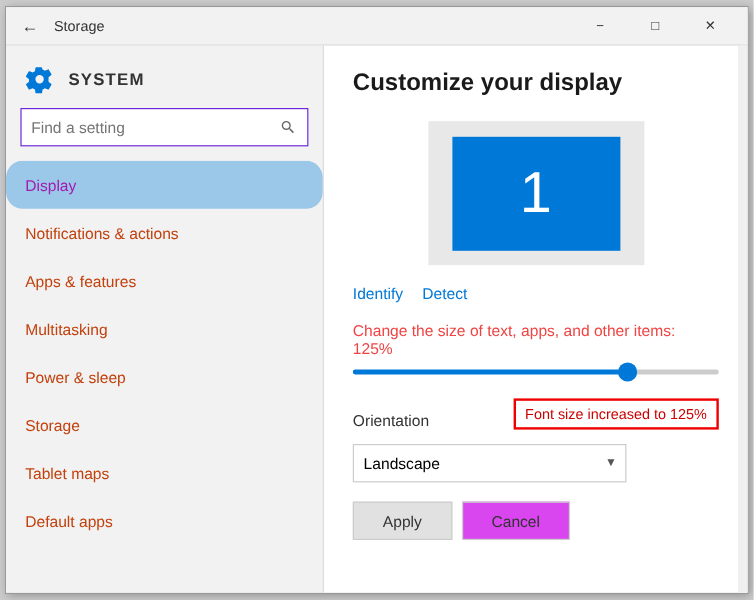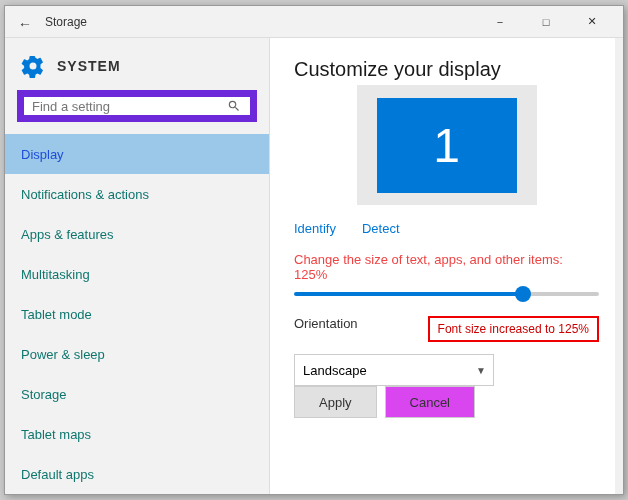--- a/index.html
+++ b/index.html
@@ -107,21 +107,21 @@
       font-size: 14px;
       font-weight: 600;
       color: #333;
       letter-spacing: 1px;
     }
 
     .search-box {
       margin: 0 12px 12px 12px;
       display: flex;
       align-items: center;
-      border: 7px solid #6d28d9;
+      border: 1px solid #6d28d9;
       background: white;
       height: 32px;
     }
 
     .search-input {
       flex: 1;
       border: none;
       outline: none;
       padding: 0 8px;
       font-size: 13px;
@@ -145,27 +145,28 @@
       flex: 1;
       overflow-y: auto;
     }
 
     .nav-item {
       height: 40px;
       display: flex;
       align-items: center;
       padding: 0 16px;
       font-size: 13px;
-      color: #0f766e;
+      color: #c2410c;
       cursor: pointer;
     }
 
     .nav-item.active {
       background: #9bc7e8;
-      color: #1d4ed8;
+      color: #a21caf;
+      border-radius: 14px;
     }
 
     .main-content {
       flex: 1;
       background: white;
       padding: 20px 24px;
       overflow-y: auto;
       position: relative;
     }
 
@@ -173,23 +174,23 @@
       position: absolute;
       right: 0;
       top: 0;
       width: 8px;
       height: 100%;
       background: #f0f0f0;
     }
 
     .main-title {
       font-size: 20px;
-      font-weight: 400;
+      font-weight: 700;
       color: #1a1a1a;
-      margin-bottom: 4px;
+      margin-bottom: 20px;
     }
 
     .display-preview {
       width: 180px;
       height: 120px;
       background: #e8e8e8;
       margin: 0 auto 16px auto;
       display: flex;
       align-items: center;
       justify-content: center;
@@ -202,21 +203,21 @@
       display: flex;
       align-items: center;
       justify-content: center;
       color: white;
       font-size: 48px;
       font-weight: 300;
     }
 
     .identify-row {
       display: flex;
-      gap: 26px;
+      gap: 16px;
       margin-bottom: 16px;
     }
 
     .link-btn {
       background: none;
       border: none;
       color: #0078d7;
       font-size: 13px;
       cursor: pointer;
       text-decoration: none;
@@ -248,21 +249,21 @@
       background: #0078d7;
       border-radius: 50%;
       position: absolute;
       top: -6px;
       left: calc(75% - 8px);
       cursor: pointer;
     }
 
     .orientation-row {
       display: flex;
-      align-items: flex-start;
+      align-items: flex-end;
       gap: 20px;
       margin-bottom: 12px;
       margin-top: 20px;
     }
 
     .orientation-label {
       font-size: 13px;
       color: #333;
       flex: 1;
     }
@@ -271,21 +272,22 @@
       border: 2px solid #e00;
       padding: 4px 8px;
       font-size: 12px;
       font-weight: 400;
       color: #cc0000;
       white-space: nowrap;
     }
 
     .select-wrapper {
       position: relative;
-      width: 200px;
+      width: 228px;
+      margin-bottom: 16px;
     }
 
     .select-wrapper select {
       width: 100%;
       height: 32px;
       border: 1px solid #ccc;
       background: white;
       font-size: 13px;
       padding: 0 8px;
       appearance: none;
@@ -359,21 +361,20 @@
           </svg>
         </button>
       </div>
 
       <nav class="sidebar-nav">
 
         <div class="nav-item active">Display</div>
         <div class="nav-item">Notifications &amp; actions</div>
         <div class="nav-item">Apps &amp; features</div>
         <div class="nav-item">Multitasking</div>
-        <div class="nav-item">Tablet mode</div>
         <div class="nav-item">Power &amp; sleep</div>
         <div class="nav-item">Storage</div>
         <div class="nav-item">Tablet maps</div>
         <div class="nav-item">Default apps</div>
 
       </nav>
     </div>
 
     <div class="main-content">
       <div class="scroll-indicator"></div>

